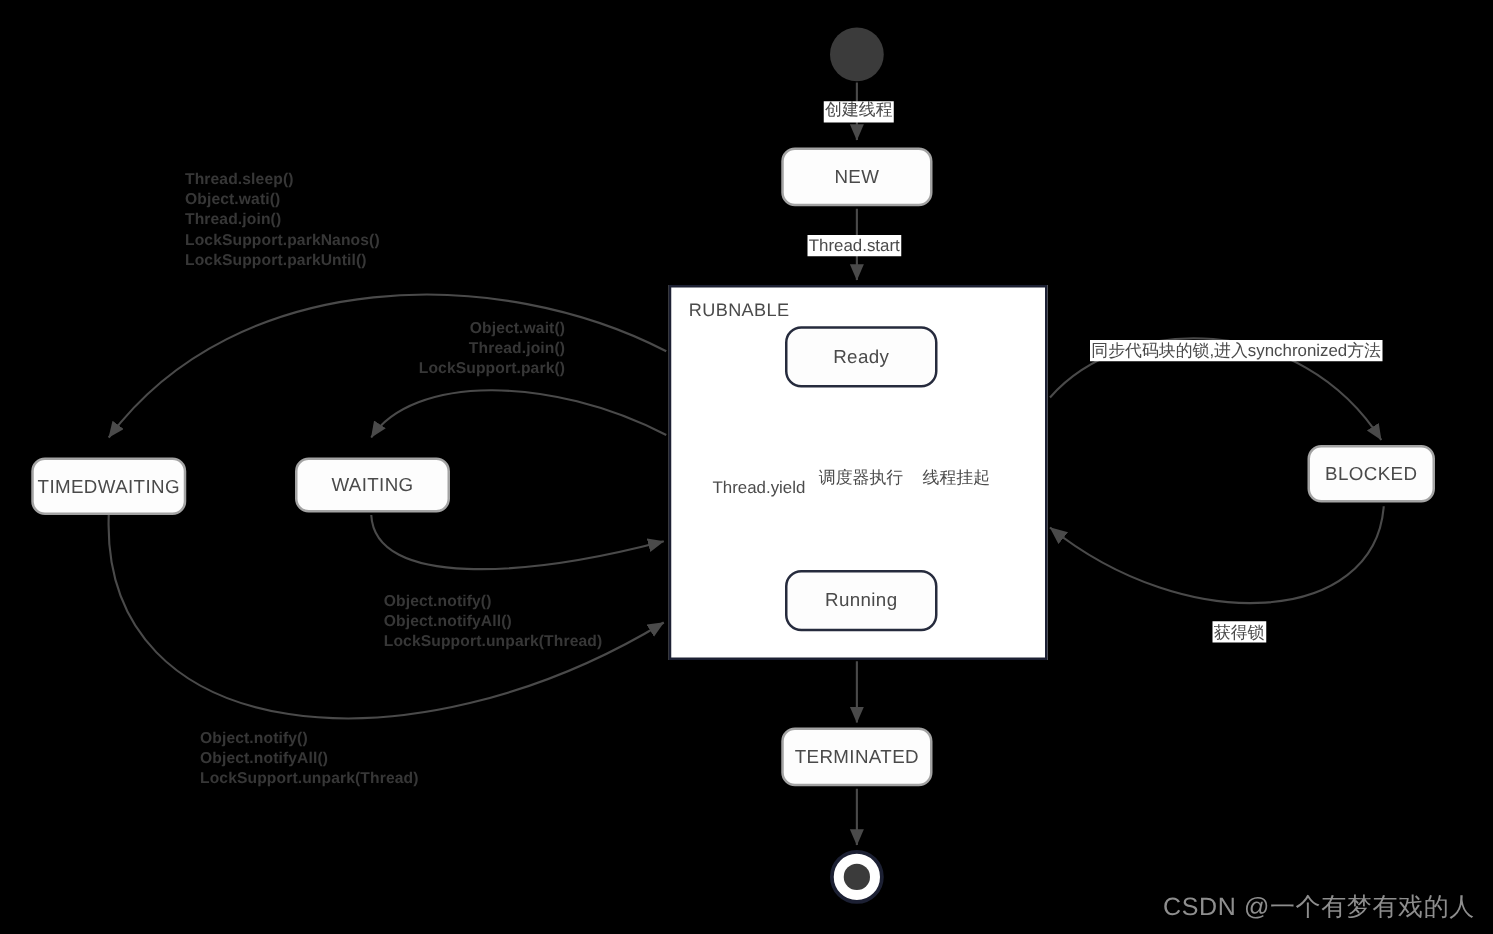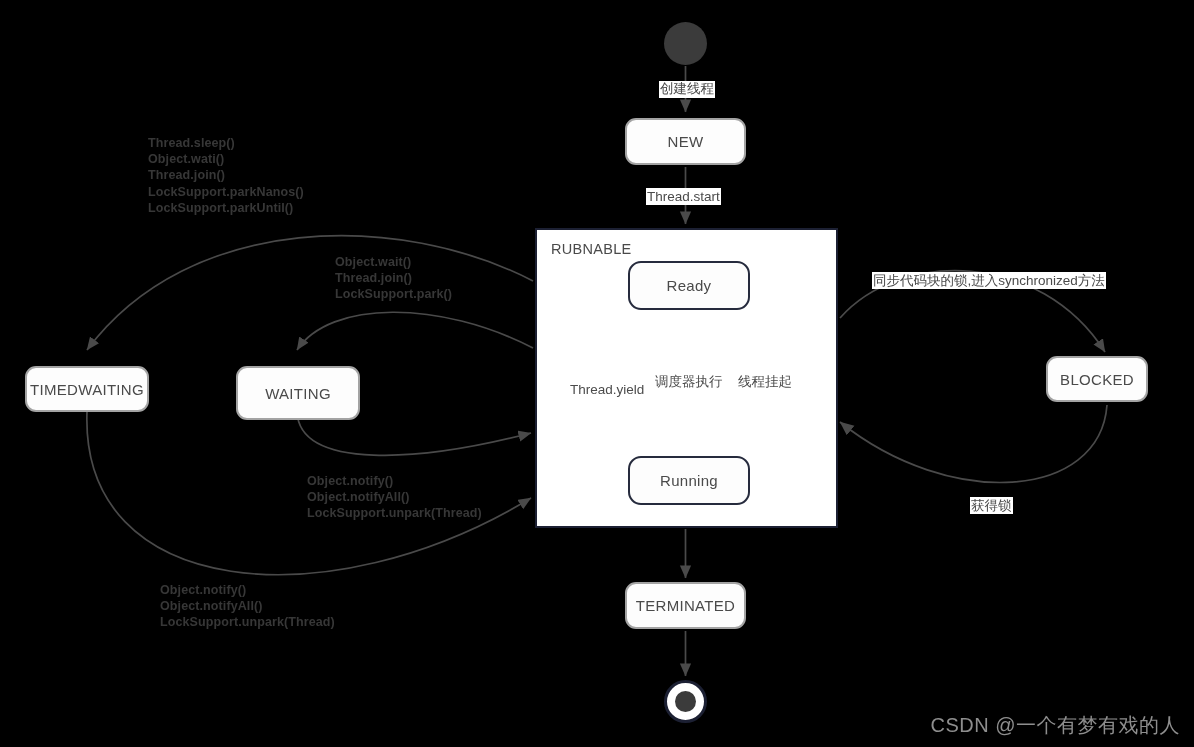--- a/index.html
+++ b/index.html
@@ -191,21 +191,21 @@
   </div>
 
   <div class="node inner" id="node-running" style="left:628px; top:456px; width:122px; height:49px;">
     <span>Running</span>
   </div>
 
   <div class="node" id="node-timedwaiting" style="left:25px; top:366px; width:124px; height:46px;">
     <span>TIMEDWAITING</span>
   </div>
 
-  <div class="node" id="node-waiting" style="left:236px; top:366px; width:124px; height:54px;">
+  <div class="node" id="node-waiting" style="left:236px; top:366px; width:124px; height:44px;">
     <span>WAITING</span>
   </div>
 
   <div class="node" id="node-blocked" style="left:1046px; top:356px; width:102px; height:46px;">
     <span>BLOCKED</span>
   </div>
 
   <div class="node" id="node-terminated" style="left:625px; top:582px; width:121px; height:47px;">
     <span>TERMINATED</span>
   </div>
@@ -229,21 +229,21 @@
   <div class="plain" style="left:738px; top:373px;">线程挂起</div>
 
   <div class="methods" style="left:148px; top:135px;">
     <div>Thread.sleep()</div>
     <div>Object.wati()</div>
     <div>Thread.join()</div>
     <div>LockSupport.parkNanos()</div>
     <div>LockSupport.parkUntil()</div>
   </div>
 
-  <div class="methods" style="left:335px; top:254px;">
+  <div class="methods" style="left:335px; top:254px;text-align:right;">
     <div>Object.wait()</div>
     <div>Thread.join()</div>
     <div>LockSupport.park()</div>
   </div>
 
   <div class="methods" style="left:307px; top:473px;">
     <div>Object.notify()</div>
     <div>Object.notifyAll()</div>
     <div>LockSupport.unpark(Thread)</div>
   </div>

